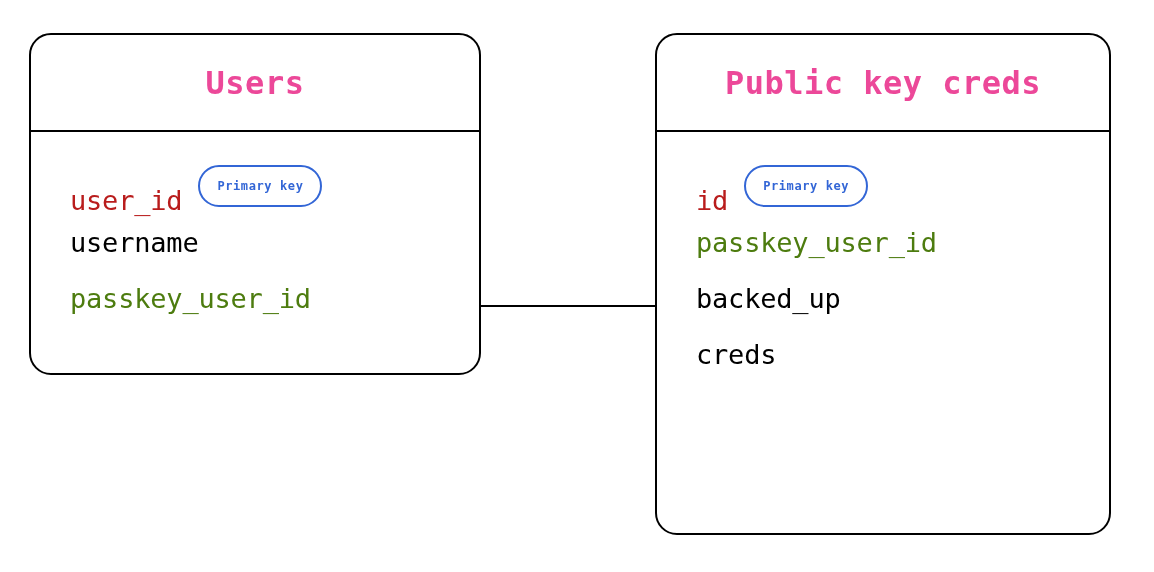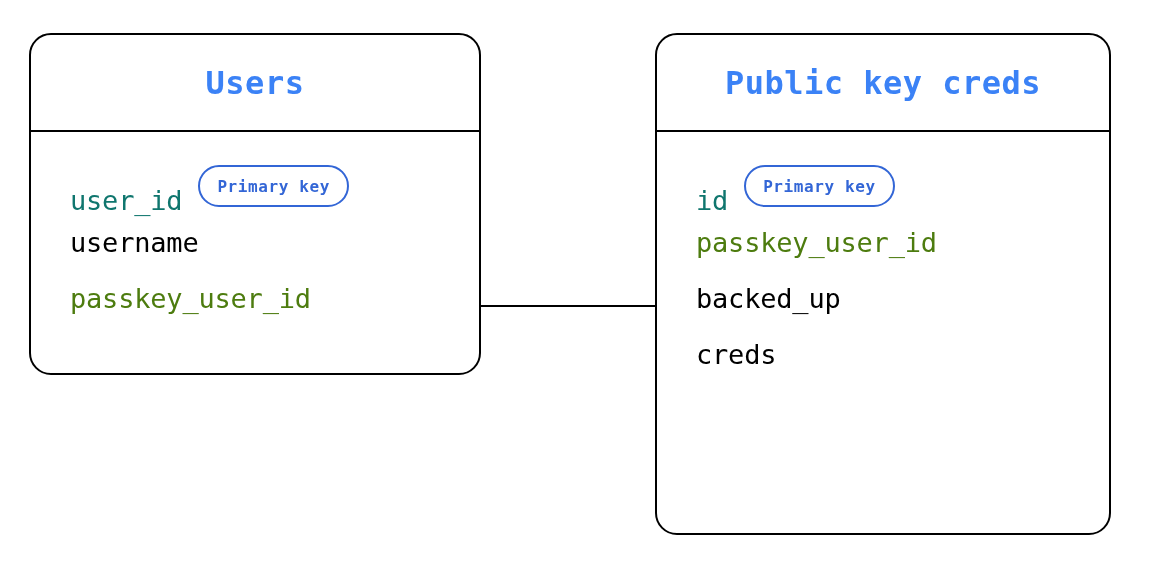--- a/index.html
+++ b/index.html
@@ -28,21 +28,21 @@
     border-radius: 22px;
   }
   .entity-title {
     height: 95px;
     display: flex;
     align-items: center;
     justify-content: center;
     font-size: 32px;
     font-weight: bold;
     letter-spacing: 0.5px;
-    color: #3b82f6;
+    color: #ec4899;
     font-family: "DejaVu Sans Mono", "Liberation Mono", monospace;
     user-select: none;
   }
   .entity-divider {
     height: 2px;
     background: #000000;
     width: 100%;
   }
   .entity-fields {
     padding: 26px 0 0 39px;
@@ -53,35 +53,35 @@
     align-items: center;
     gap: 16px;
   }
   .field-name {
     font-size: 27px;
     font-family: "DejaVu Sans Mono", "Liberation Mono", monospace;
     color: #1a1a1a;
     white-space: nowrap;
     letter-spacing: -0.2px;
   }
-  .field-name.pk   { color: #0f766e; margin-top: 28px; }
+  .field-name.pk   { color: #b91c1c; margin-top: 28px; }
   .field-name.fk   { color: #4d7c0f; }
   .field-name.plain{ color: #000000; }
 
   
   .badge {
     display: inline-flex;
     align-items: center;
     justify-content: center;
     height: 30px;
     padding: 4px 17px;
     border: 2px solid #3366d6;
     border-radius: 999px;
     color: #3366d6;
-    font-size: 16px;
+    font-size: 12px;
     font-weight: bold;
     letter-spacing: 0.6px;
     font-family: "DejaVu Sans Mono", "Liberation Mono", monospace;
     background: #ffffff;
     white-space: nowrap;
   }
 
   
   .connector {
     position: absolute;

